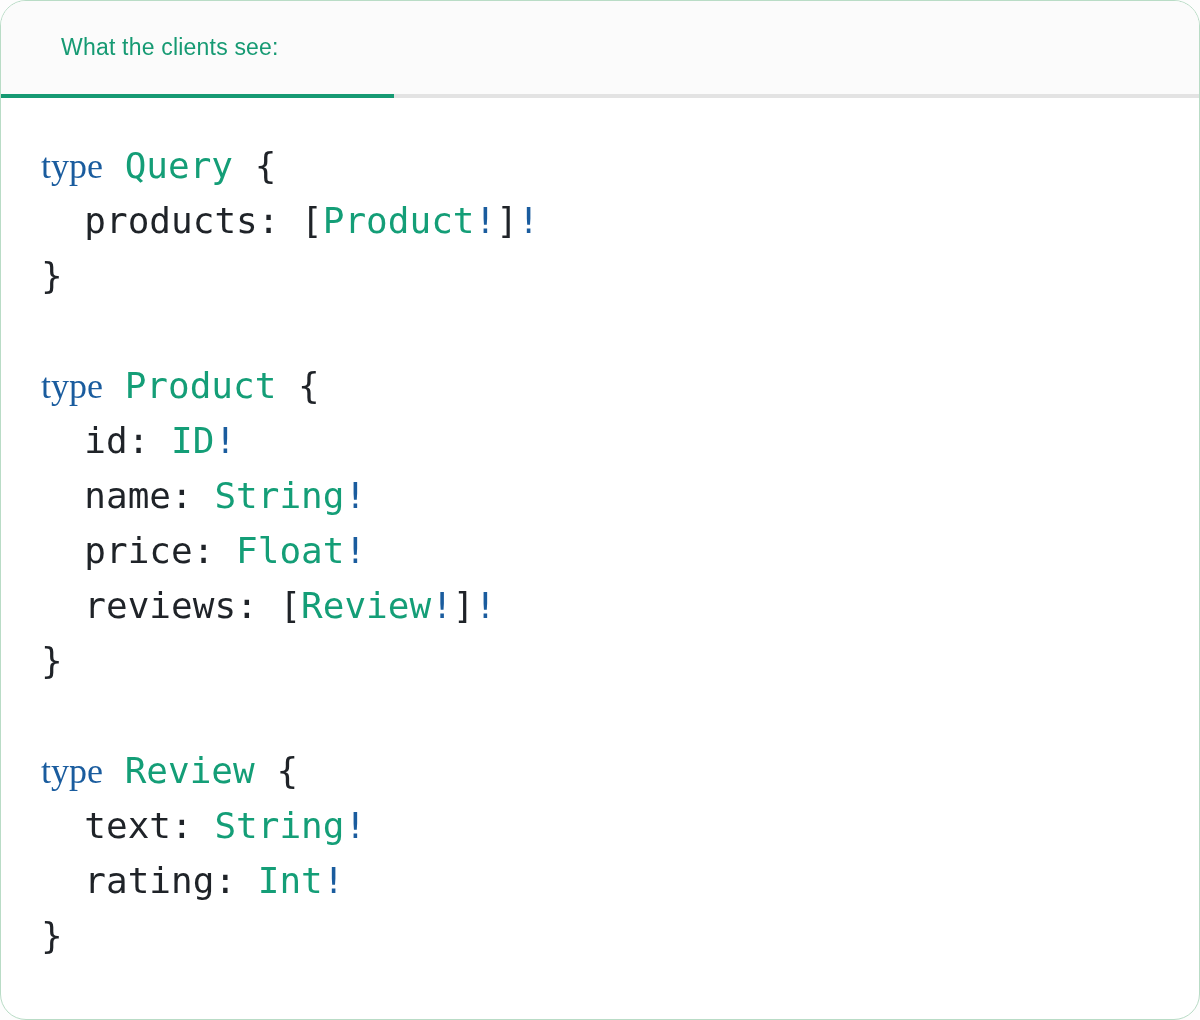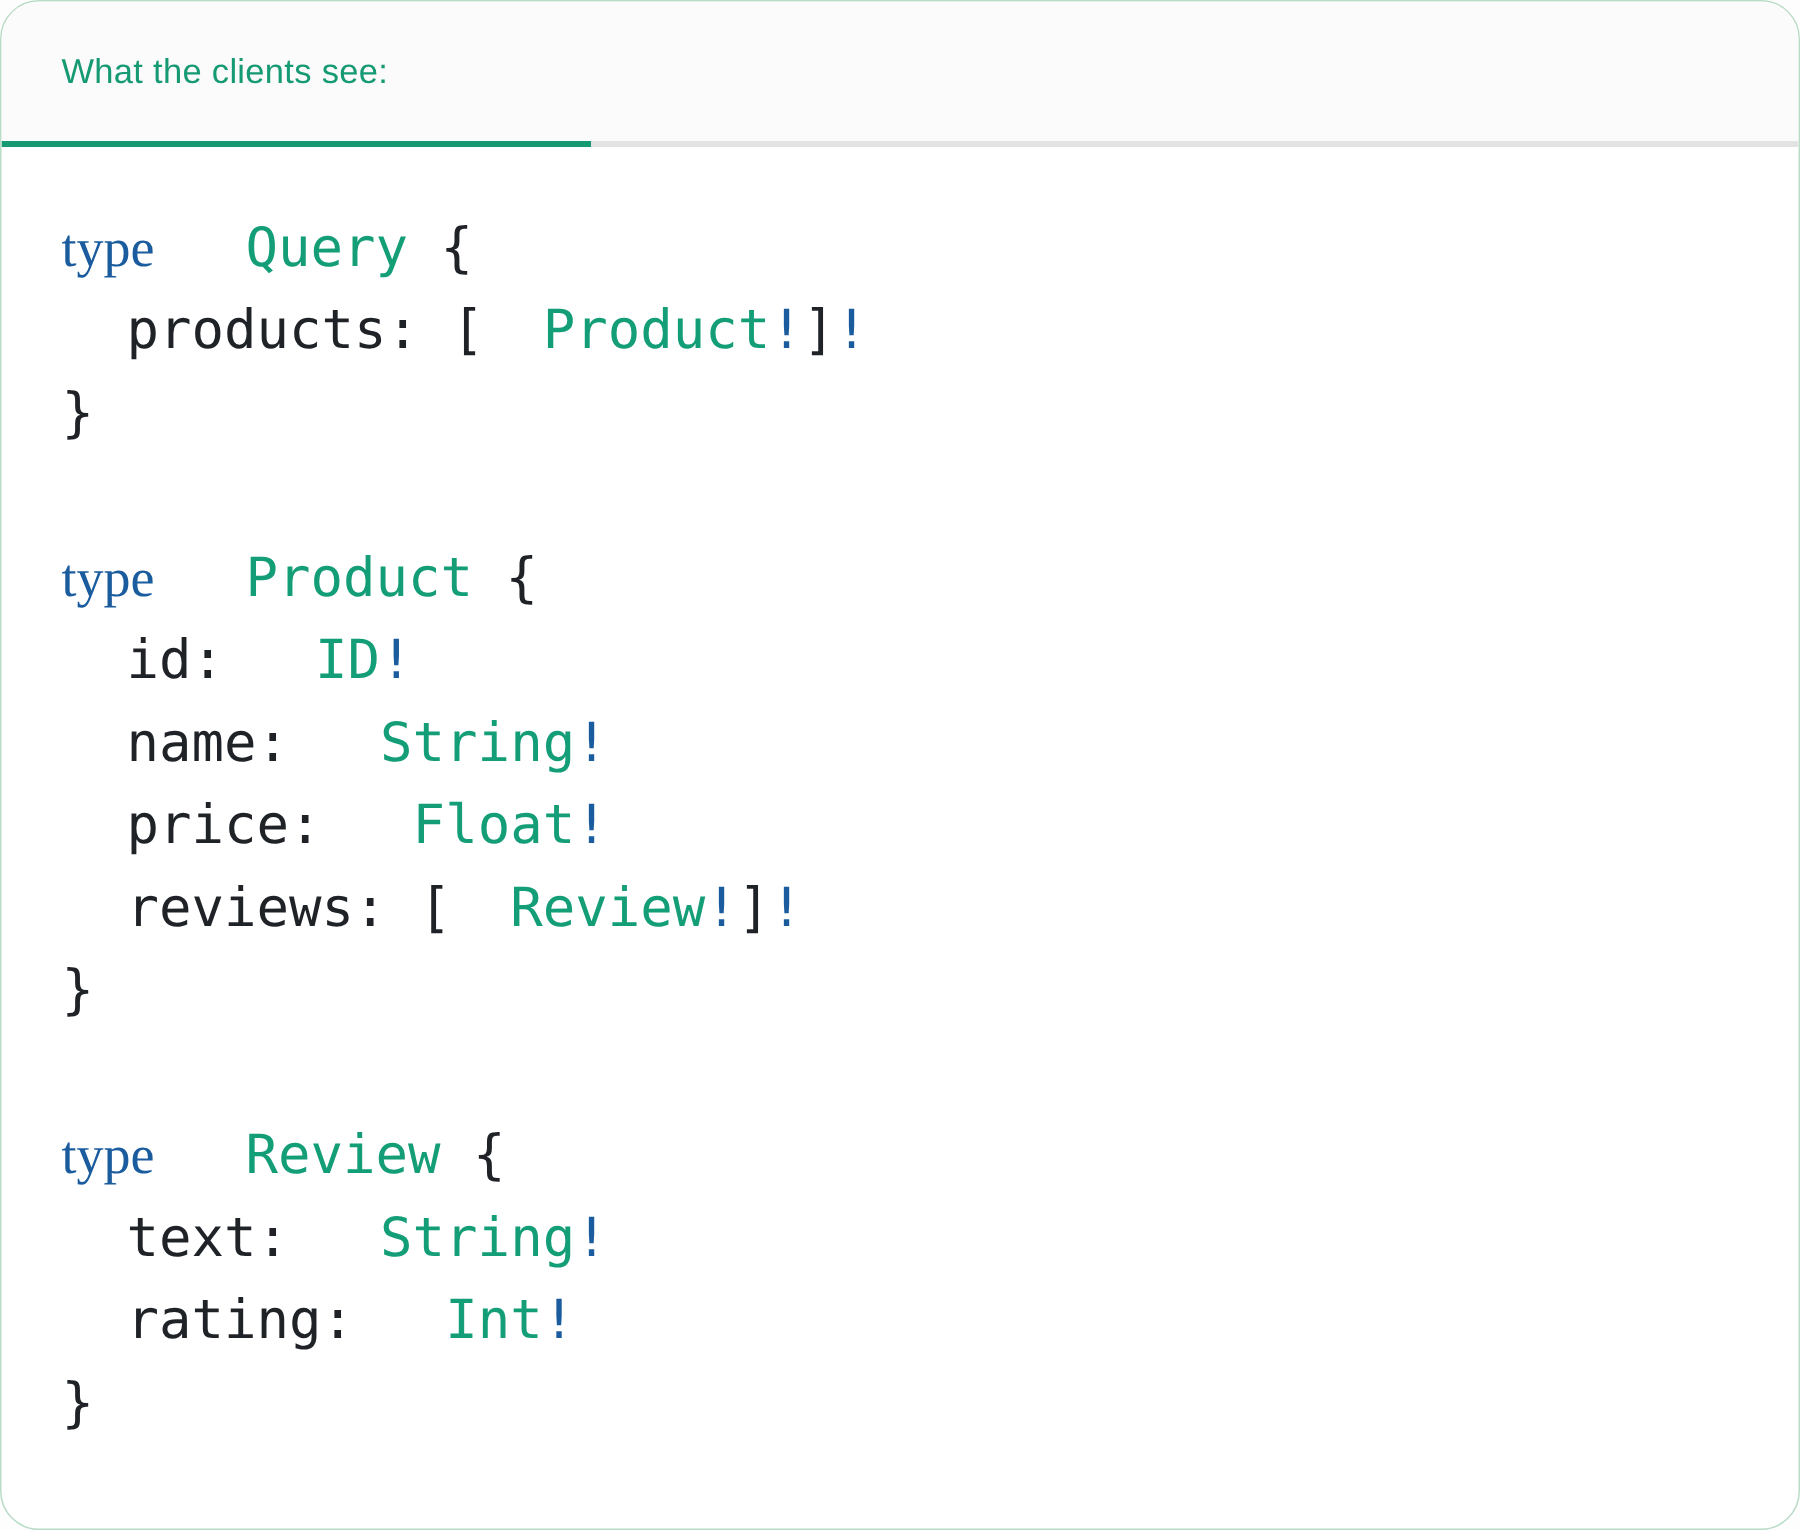--- a/index.html
+++ b/index.html
@@ -22,21 +22,21 @@
   .tabbar {
     position: relative;
     height: 93px;
     background: var(--c-tabbg, #fbfbfb);
     border-bottom: 4px solid var(--c-underline-rest, #e3e3e3);
     display: flex;
     align-items: center;
     box-sizing: content-box;
   }
   .tab {
-    padding-left: 40px;
+    padding-left: 60px;
     font-size: 23px;
     font-weight: 500;
     letter-spacing: 0.2px;
     color: var(--c-tabtext, #169a73);
     cursor: pointer;
     background: transparent;
     border: none;
     font-family: "Liberation Sans", sans-serif;
   }
   .tab-underline {
@@ -52,21 +52,21 @@
     padding: 40px 40px 0 40px;
     font-family: "DejaVu Sans Mono", "Liberation Mono", monospace;
     font-size: 36px;
     font-weight: 500;
     line-height: 55px;
     white-space: pre;
     color: var(--c-plain, #1f2328);
   }
   .code-line { height: 55px; }
   .tok-keyword { color: var(--c-kw, #1a5c9e); font-family: Liberation Serif, serif; }
-  .tok-type    { color: var(--c-ty, #149e77); margin-left: 39px; }
+  .tok-type    { color: var(--c-ty, #149e77); }
   .tok-bang    { color: var(--c-bang, #1a5c9e); }
   .tok-plain   { color: var(--c-plain, #1f2328); }
 </style>
 </head>
 <body>
 
 <div class="card">
   <div class="tabbar">
     <button class="tab">What the clients see:</button>
     <div class="tab-underline"></div>

